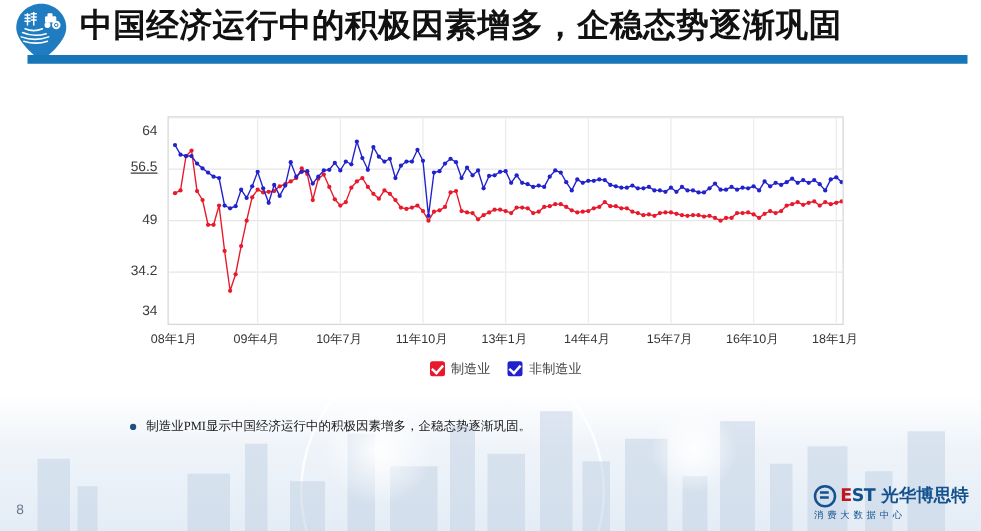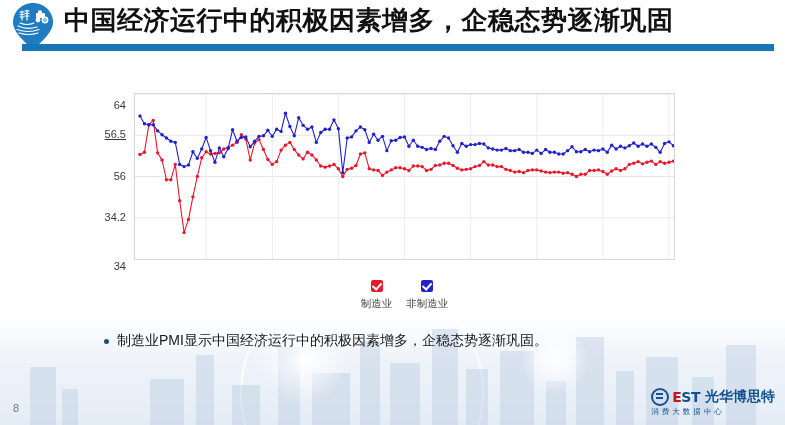--- a/index.html
+++ b/index.html
@@ -67,41 +67,41 @@
   .xlabels{position:absolute;left:74px;top:202px;width:541px;height:20px;}
   .xlabel{
     position:absolute;font-size:10px;color:#333333;
     transform:translateX(-50%);white-space:nowrap;
     font-family:"Liberation Sans",sans-serif;
   }
   .legend{
     position:absolute;left:74px;top:222px;width:541px;height:22px;
     display:flex;align-items:center;justify-content:center;gap:14px;
   }
-  .leg-item{display:flex;align-items:center;gap:5px;flex-direction:column;}
+  .leg-item{display:flex;align-items:center;gap:5px;}
   .leg-box{
     width:12px;height:12px;border-radius:2px;display:inline-block;
     position:relative;
   }
   .leg-box::after{
     content:"";position:absolute;left:3px;top:1px;width:4px;height:7px;
     border:solid #ffffff;border-width:0 2px 2px 0;transform:rotate(42deg);
   }
   .leg-text{font-size:10.5px;color:#444;font-family:"Liberation Sans",sans-serif;}
   
   .bullet-row{
     position:absolute;left:104px;top:330px;width:620px;height:22px;
     display:flex;align-items:center;gap:8px;z-index:6;
   }
   .bullet-dot{
     width:5px;height:5px;border-radius:50%;background:#1f4f82;flex:0 0 auto;
   }
   .bullet-text{
-    font-size:14px;color:#17181a;white-space:nowrap;
-    font-family:Liberation Sans, sans-serif;
+    font-size:10px;color:#17181a;white-space:nowrap;
+    font-family:Liberation Serif, serif;
   }
   
   .page-num{
     position:absolute;left:13px;top:402px;font-size:11px;color:#6d7b8c;z-index:7;
     font-family:"Liberation Sans",sans-serif;
   }
   .brand{
     position:absolute;right:10px;top:388px;z-index:7;
   }
   .brand-main{
@@ -188,23 +188,23 @@
         </g>
       </svg>
     </div>
     <div class="title">中国经济运行中的积极因素增多，企稳态势逐渐巩固</div>
     <div class="title-rule"></div>
   </div>
 
   <div class="chart-card">
     <div class="plot-wrap">
       <div class="ylabels">
-          <div class="ylabel" style="top: 204px;">34</div>
+          <div class="ylabel" style="top: 187px;">34</div>
           <div class="ylabel" style="top: 154.75px;">34.2</div>
-          <div class="ylabel" style="top: 113.5px;">56</div>
+          <div class="ylabel" style="top: 113.5px;">49</div>
           <div class="ylabel" style="top: 72.25px; text-decoration: underline;">56.5</div>
           <div class="ylabel" style="top: 31px; margin-top: 12px;">64</div>
         </div>
       <div class="plot">
         <svg id="chart-svg" width="539" height="165" viewBox="0 0 539 165">
             <line x1="0" y1="123.75" x2="539" y2="123.75" stroke="#e6e6e6" stroke-width="1"></line>
             <line x1="0" y1="82.5" x2="539" y2="82.5" stroke="#e6e6e6" stroke-width="1"></line>
             <line x1="0" y1="41.25" x2="539" y2="41.25" stroke="#e6e6e6" stroke-width="1"></line>
             <line x1="0" y1="0" x2="539" y2="0" stroke="#e6e6e6" stroke-width="1"></line>
             <line x1="71.125" y1="0" x2="71.125" y2="165" stroke="#ececec" stroke-width="1"></line>
@@ -460,20 +460,31 @@
             <circle cx="511.95833333333337" cy="52.25" r="1.7" fill="#2222cc"></circle>
             <circle cx="516.3666666666667" cy="50.05" r="1.7" fill="#2222cc"></circle>
             <circle cx="520.775" cy="53.35000000000002" r="1.7" fill="#2222cc"></circle>
             <circle cx="525.1833333333333" cy="58.30000000000001" r="1.7" fill="#2222cc"></circle>
             <circle cx="529.5916666666667" cy="49.500000000000014" r="1.7" fill="#2222cc"></circle>
             <circle cx="534" cy="47.85000000000002" r="1.7" fill="#2222cc"></circle>
             <circle cx="538.4083333333333" cy="51.69999999999999" r="1.7" fill="#2222cc"></circle>
             <circle cx="542.8166666666666" cy="47.85000000000002" r="1.7" fill="#2222cc"></circle>
           </svg>
       </div>
+      <div class="xlabels">
+          <div class="xlabel" style="left: 5px;">08年1月</div>
+          <div class="xlabel" style="left: 71.125px;">09年4月</div>
+          <div class="xlabel" style="left: 137.25px;">10年7月</div>
+          <div class="xlabel" style="left: 203.375px;">11年10月</div>
+          <div class="xlabel" style="left: 269.5px;">13年1月</div>
+          <div class="xlabel" style="left: 335.625px;">14年4月</div>
+          <div class="xlabel" style="left: 401.75px;">15年7月</div>
+          <div class="xlabel" style="left: 467.875px;">16年10月</div>
+          <div class="xlabel" style="left: 534px;">18年1月</div>
+        </div>
       <div class="legend">
           <div class="leg-item">
             <span class="leg-box" style="background: rgb(232, 25, 44);"></span>
             <span class="leg-text">制造业</span>
           </div>
           <div class="leg-item">
             <span class="leg-box" style="background: rgb(34, 34, 204);"></span>
             <span class="leg-text">非制造业</span>
           </div>
         </div>

